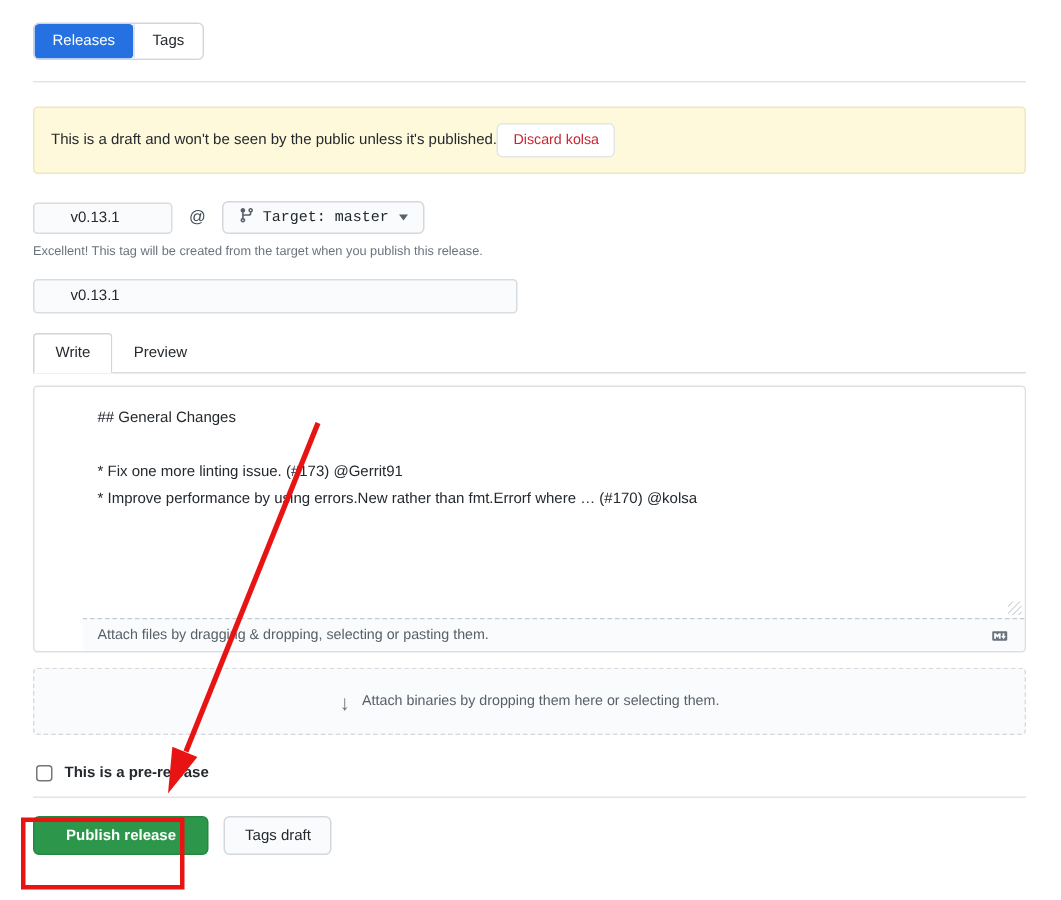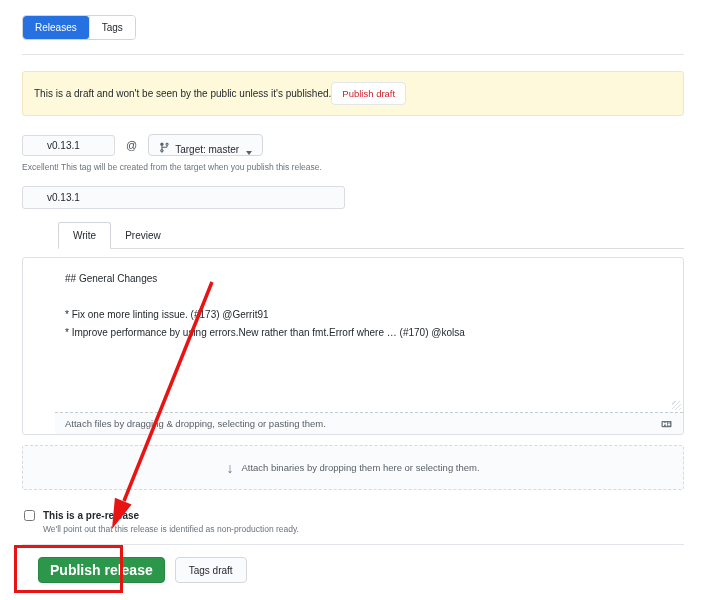--- a/index.html
+++ b/index.html
@@ -21,31 +21,31 @@
   .banner-text { font-size:10px; color:#24292e; }
   .btn-discard { background:#ffffff; border:1px solid #e3e6e8; border-radius:4px; color:#cb2431;
     font-size:9.5px; padding:5px 10px; cursor:pointer; font-family:inherit; }
 
   
   .tag-row { margin-top:18px; display:flex; align-items:center; }
   .input { background:#fafbfc; border:1px solid #d9dce0; border-radius:3px; font-family:inherit;
     font-size:10px; color:#24292e; padding:0 24px; }
   .tag-input { width:93px; height:21px; }
   .at { margin:0 11px; font-size:11px; color:#444d56; }
-  .btn-target { display:inline-flex; align-items:flex-end; gap:5px; height:22px; padding:0 10px;
+  .btn-target { display:inline-flex; align-items:center; gap:5px; height:22px; padding:0 10px;
     background:#fafbfc; border:1px solid #d4d8dc; border-radius:4px; font-size:10px; color:#24292e;
-    cursor:pointer; font-family:Liberation Sans, sans-serif; }
+    cursor:pointer; font-family:Liberation Mono, monospace; }
   .caret { display:inline-block; width:0; height:0; border-left:3.5px solid transparent;
     border-right:3.5px solid transparent; border-top:4px solid #586069; margin-left:2px; }
   .helper { margin-top:6px; font-size:8.5px; color:#6a737d; }
 
   .title-input { margin-top:14px; width:323px; height:23px; font-size:10px; }
 
   
-  .tabnav { margin-top:13px; border-bottom:1px solid #d8dce1; display:flex;margin-left:36px; }
+  .tabnav { margin-top:13px; border-bottom:1px solid #d8dce1; display:flex; }
   .tab { font-size:10px; padding:7px 14px; cursor:pointer; background:transparent; border:none;
     font-family:inherit; color:#24292e; }
   .tab.active { background:#ffffff; border:1px solid #d1d5da; border-bottom:1px solid #ffffff;
     border-radius:3px 3px 0 0; margin-bottom:-1px; }
 
   
   .editor { margin-top:8px; border:1px solid #dcdfe3; border-radius:3px;padding-left:32px; }
   .editor-body { position:relative; height:154px; padding:12px 10px; font-size:10px; line-height:18px;
     white-space:pre-wrap; color:#24292e; background:#ffffff; border-radius:3px 3px 0 0; }
   .resize-grip { position:absolute; right:2px; bottom:2px; width:9px; height:9px;
@@ -66,21 +66,21 @@
   .pre-row { display:flex; align-items:center; gap:8px; }
   .pre-row input { width:11px; height:11px; margin-left:2px; }
   .pre-label { font-size:10px; font-weight:bold; color:#24292e; cursor:pointer; }
   .pre-helper { margin:3px 0 0 21px; font-size:8.5px; color:#6a737d; }
 
   .rule2 { border-bottom:1px solid #e1e4e8; margin-top:10px; }
 
   
   .actions { margin-top:12px; display:flex; gap:10px; }
   .btn-publish { background:#2c974b; color:#ffffff; border:1px solid #268743; border-radius:4px;
-    font-size:14px; font-weight:bold; padding:0 11px; height:26px; cursor:pointer; font-family:inherit;margin-left:16px; }
+    font-size:10px; font-weight:bold; padding:0 21px; height:26px; cursor:pointer; font-family:inherit; }
   .btn-save { background:#fafbfc; color:#24292e; border:1px solid #d4d8dc; border-radius:4px;
     font-size:10px; padding:0 13px; height:26px; cursor:pointer; font-family:inherit; }
 
   
   .annotation-overlay { position:absolute; left:0; top:0; width:707px; height:600px;
     pointer-events:none; z-index:50; }
 </style>
 </head>
 <body>
 
@@ -88,21 +88,21 @@
 
   <div class="seg">
     <button class="active">Releases</button>
     <button class="inactive">Tags</button>
   </div>
 
   <div class="rule"></div>
 
   <div class="banner">
     <span class="banner-text">This is a draft and won't be seen by the public unless it's published.</span>
-    <button class="btn-discard">Publish draft</button>
+    <button class="btn-discard">Discard kolsa</button>
   </div>
 
   <div class="tag-row">
     <input class="input tag-input" value="v0.13.1" style="">
     <span class="at">@</span>
     <button class="btn-target">
       <span class="branch-icon">
         <svg width="11" height="11" viewBox="0 0 16 16" fill="#586069">
           <path d="M11.75 2.5a.75.75 0 1 0 0 1.5.75.75 0 0 0 0-1.5zm-2.25.75a2.25 2.25 0 1 1 3 2.122V6A2.5 2.5 0 0 1 10 8.5H6a1 1 0 0 0-1 1v1.128a2.251 2.251 0 1 1-1.5 0V5.372a2.25 2.25 0 1 1 1.5 0v1.836A2.492 2.492 0 0 1 6 7h4a1 1 0 0 0 1-1v-.628A2.25 2.25 0 0 1 9.5 3.25zM4.25 12a.75.75 0 1 0 0 1.5.75.75 0 0 0 0-1.5zM3.5 3.25a.75.75 0 1 1 1.5 0 .75.75 0 0 1-1.5 0z"></path>
         </svg>
@@ -138,21 +138,20 @@
   <div class="dropzone">
     <span class="down-arrow">↓</span>
     <span class="dropzone-label">Attach binaries by dropping them here or selecting them.</span>
   </div>
 
   <div class="prerelease">
     <div class="pre-row">
       <input type="checkbox" style="">
       <label class="pre-label">This is a pre-release</label>
     </div>
-    <div class="pre-helper">We'll point out that this release is identified as non-production ready.</div>
   </div>
 
   <div class="rule2"></div>
 
   <div class="actions">
     <button class="btn-publish">Publish release</button>
     <button class="btn-save">Tags draft</button>
   </div>
 
   <svg class="annotation-overlay" width="707" height="600" viewBox="0 0 707 600">

